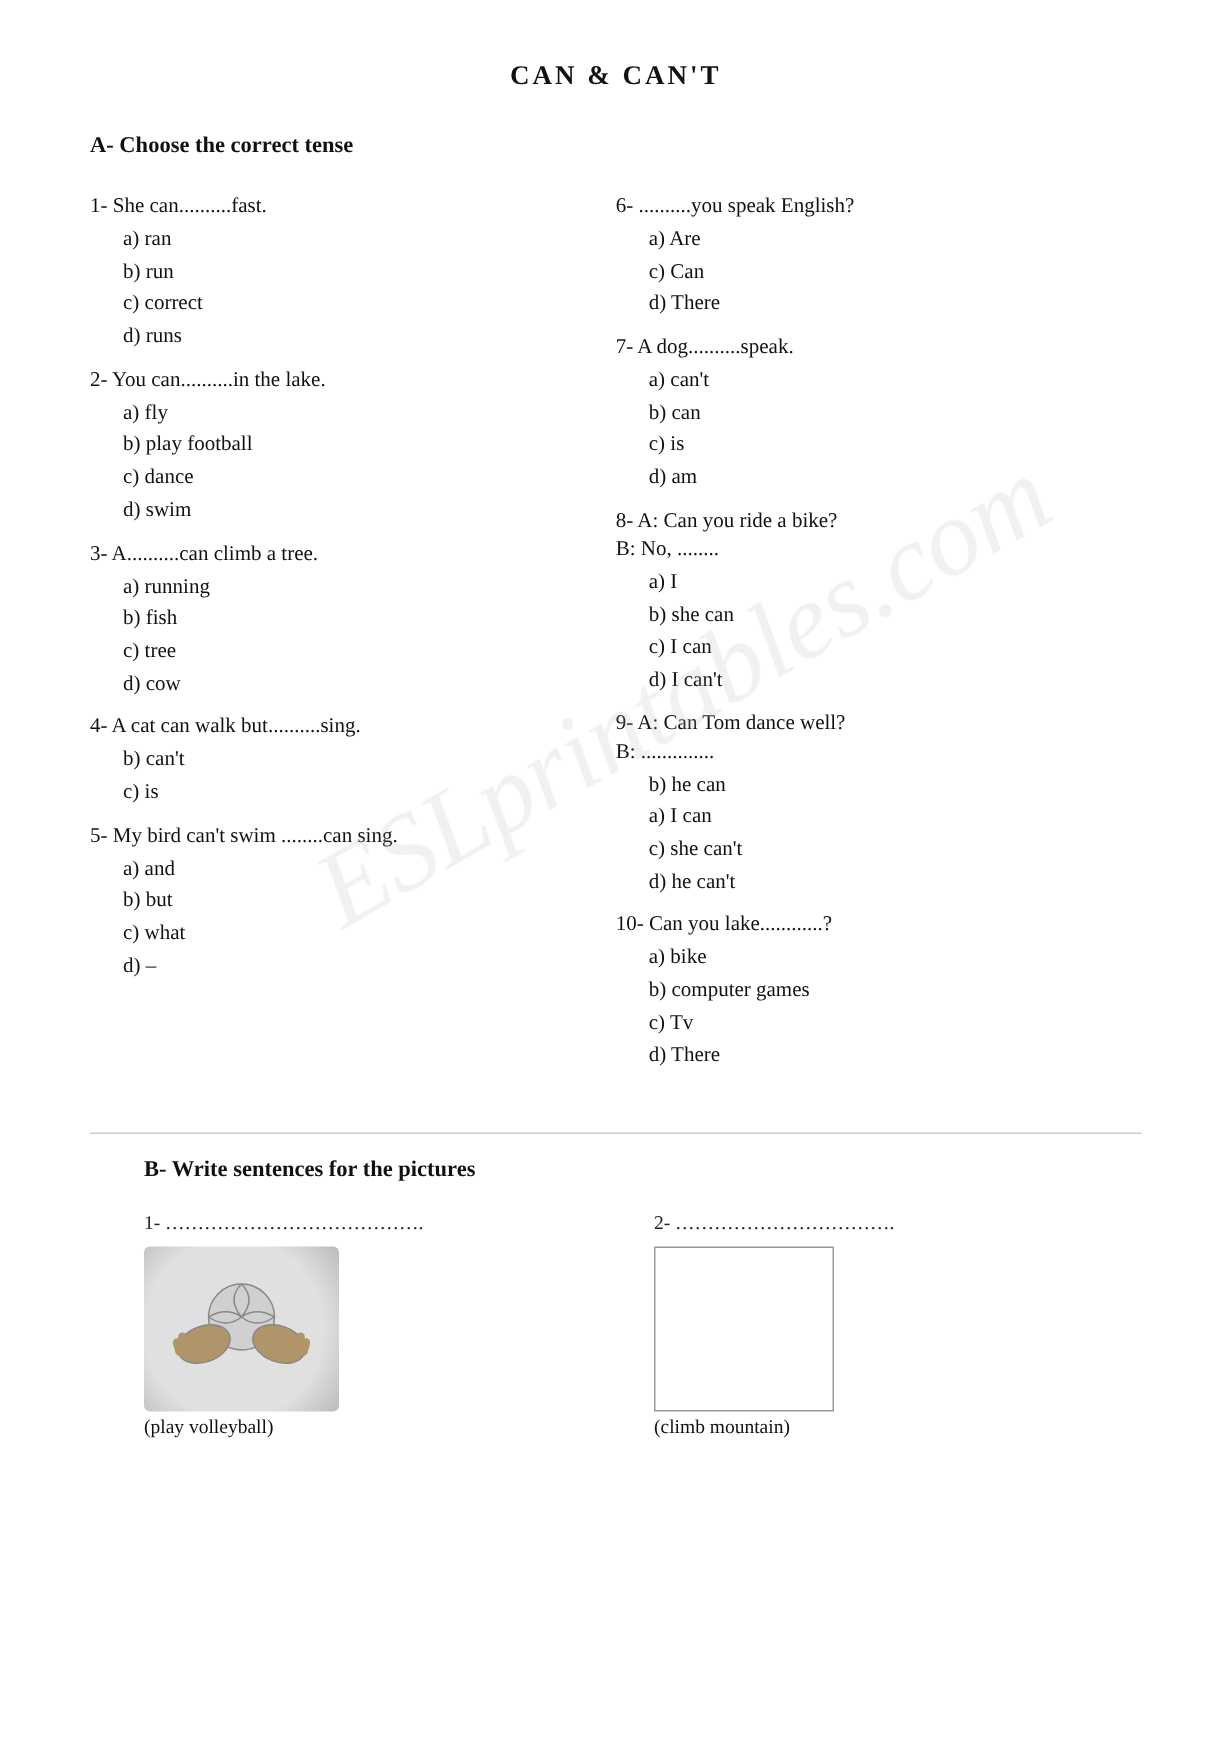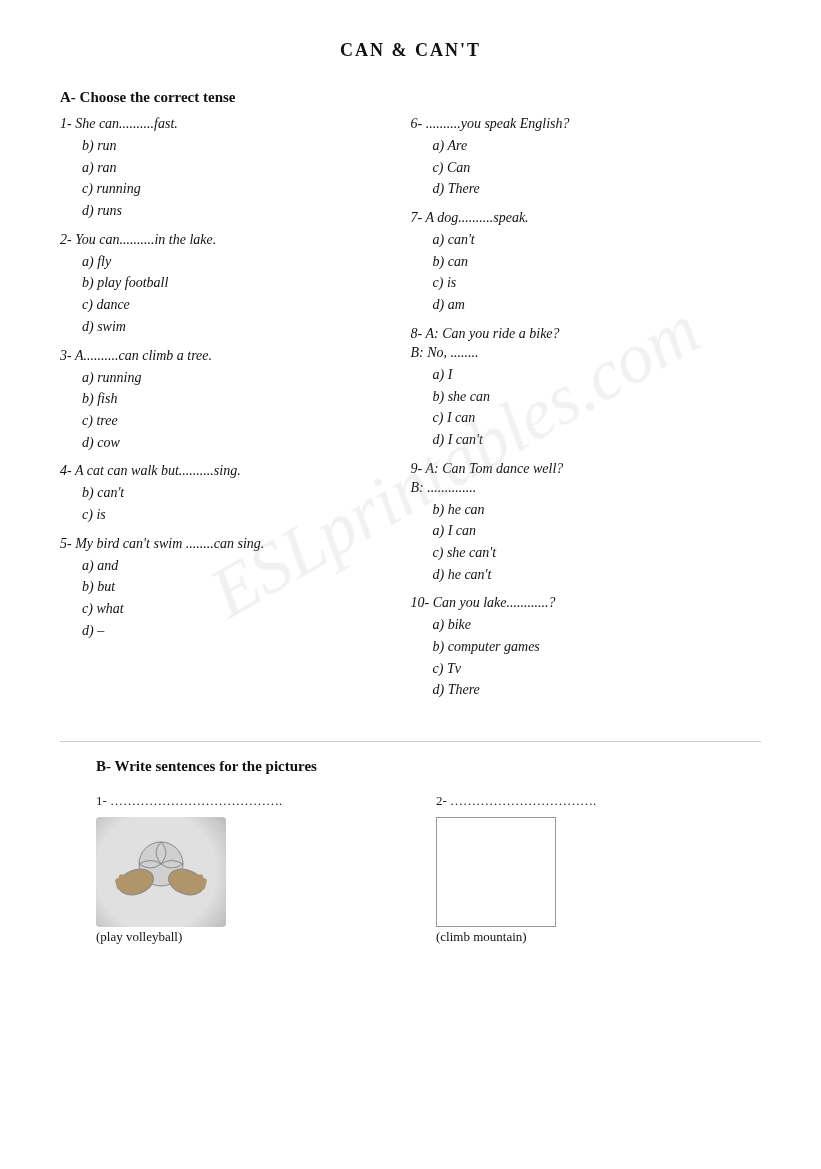--- a/index.html
+++ b/index.html
@@ -16,28 +16,27 @@
       text-align: center;
       font-size: 18px;
       font-weight: bold;
       letter-spacing: 2px;
       margin-bottom: 28px;
       font-family: 'Comic Sans MS', cursive;
     }
     .section-heading {
       font-weight: bold;
       font-size: 15px;
-      margin-bottom: 10px;
+      margin-bottom: 24px;
       font-family: 'Comic Sans MS', cursive;
     }
     .section-a {
       display: flex;
       gap: 0px;
       margin-bottom: 30px;
-      font-style: italic;
     }
     .col-left, .col-right {
       flex: 1;
     }
     .question-block {
       margin-bottom: 10px;
     }
     .question-line {
       font-size: 14px;
       margin-bottom: 3px;
@@ -129,23 +128,23 @@
 <div class="page-title">CAN &amp; CAN'T</div>
 
 <div class="section-heading">A- Choose the correct tense</div>
 
 <div class="section-a">
   <div class="col-left">
 
     <div class="question-block">
       <div class="question-line"><span>1-</span> <span>She can..........fast.</span></div>
       <ul class="options">
+        <li>a)  ran</li>
         <li>b)  run</li>
-        <li>a)  ran</li>
-        <li>c)  running</li>
+        <li>c)  correct</li>
         <li>d)  runs</li>
       </ul>
     </div>
     <div class="question-block">
       <div class="question-line"><span>2-</span> <span>You can..........in the lake.</span></div>
       <ul class="options">
         <li>a)  fly</li>
         <li>b)  play football</li>
         <li>c)  dance</li>
         <li>d)  swim</li>

